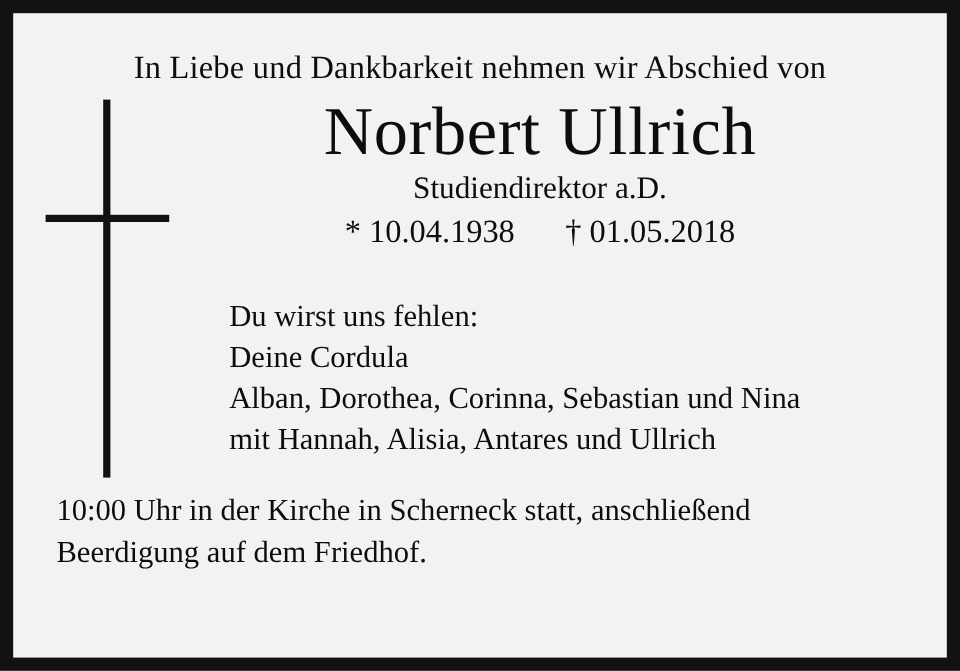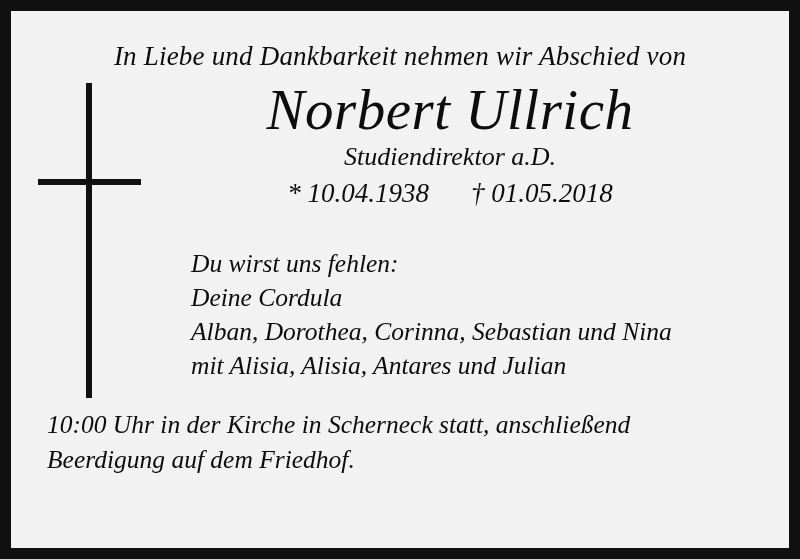--- a/index.html
+++ b/index.html
@@ -15,21 +15,20 @@
     overflow: hidden;
   }
   .obituary {
     position: relative;
     box-sizing: border-box;
     width: 800px;
     height: 559px;
     border: 11px solid #111111;
     background: #f2f2f2;
     padding: 0;
-    font-style: italic;
   }
   .inner {
     position: relative;
     box-sizing: border-box;
     width: 100%;
     height: 100%;
     padding: 24px 22px 14px 22px;
   }
   .headline {
     text-align: center;
@@ -123,21 +122,21 @@
       <div class="subtitle">Studiendirektor a.D.</div>
       <div class="dates">
         <span>* 10.04.1938</span><span class="sep"></span><span>† 01.05.2018</span>
       </div>
     </div>
 
     <div class="mourners">
       <div>Du wirst uns fehlen:</div>
       <div>Deine Cordula</div>
       <div>Alban, Dorothea, Corinna, Sebastian und Nina</div>
-      <div>mit Alisia, Alisia, Antares und Julian</div>
+      <div>mit Hannah, Alisia, Antares und Ullrich</div>
     </div>
 
     <div class="service">
       <div>10:00 Uhr in der Kirche in Scherneck statt, anschließend</div>
       <div>Beerdigung auf dem Friedhof.</div>
     </div>
 
   </div>
 </div>
 

